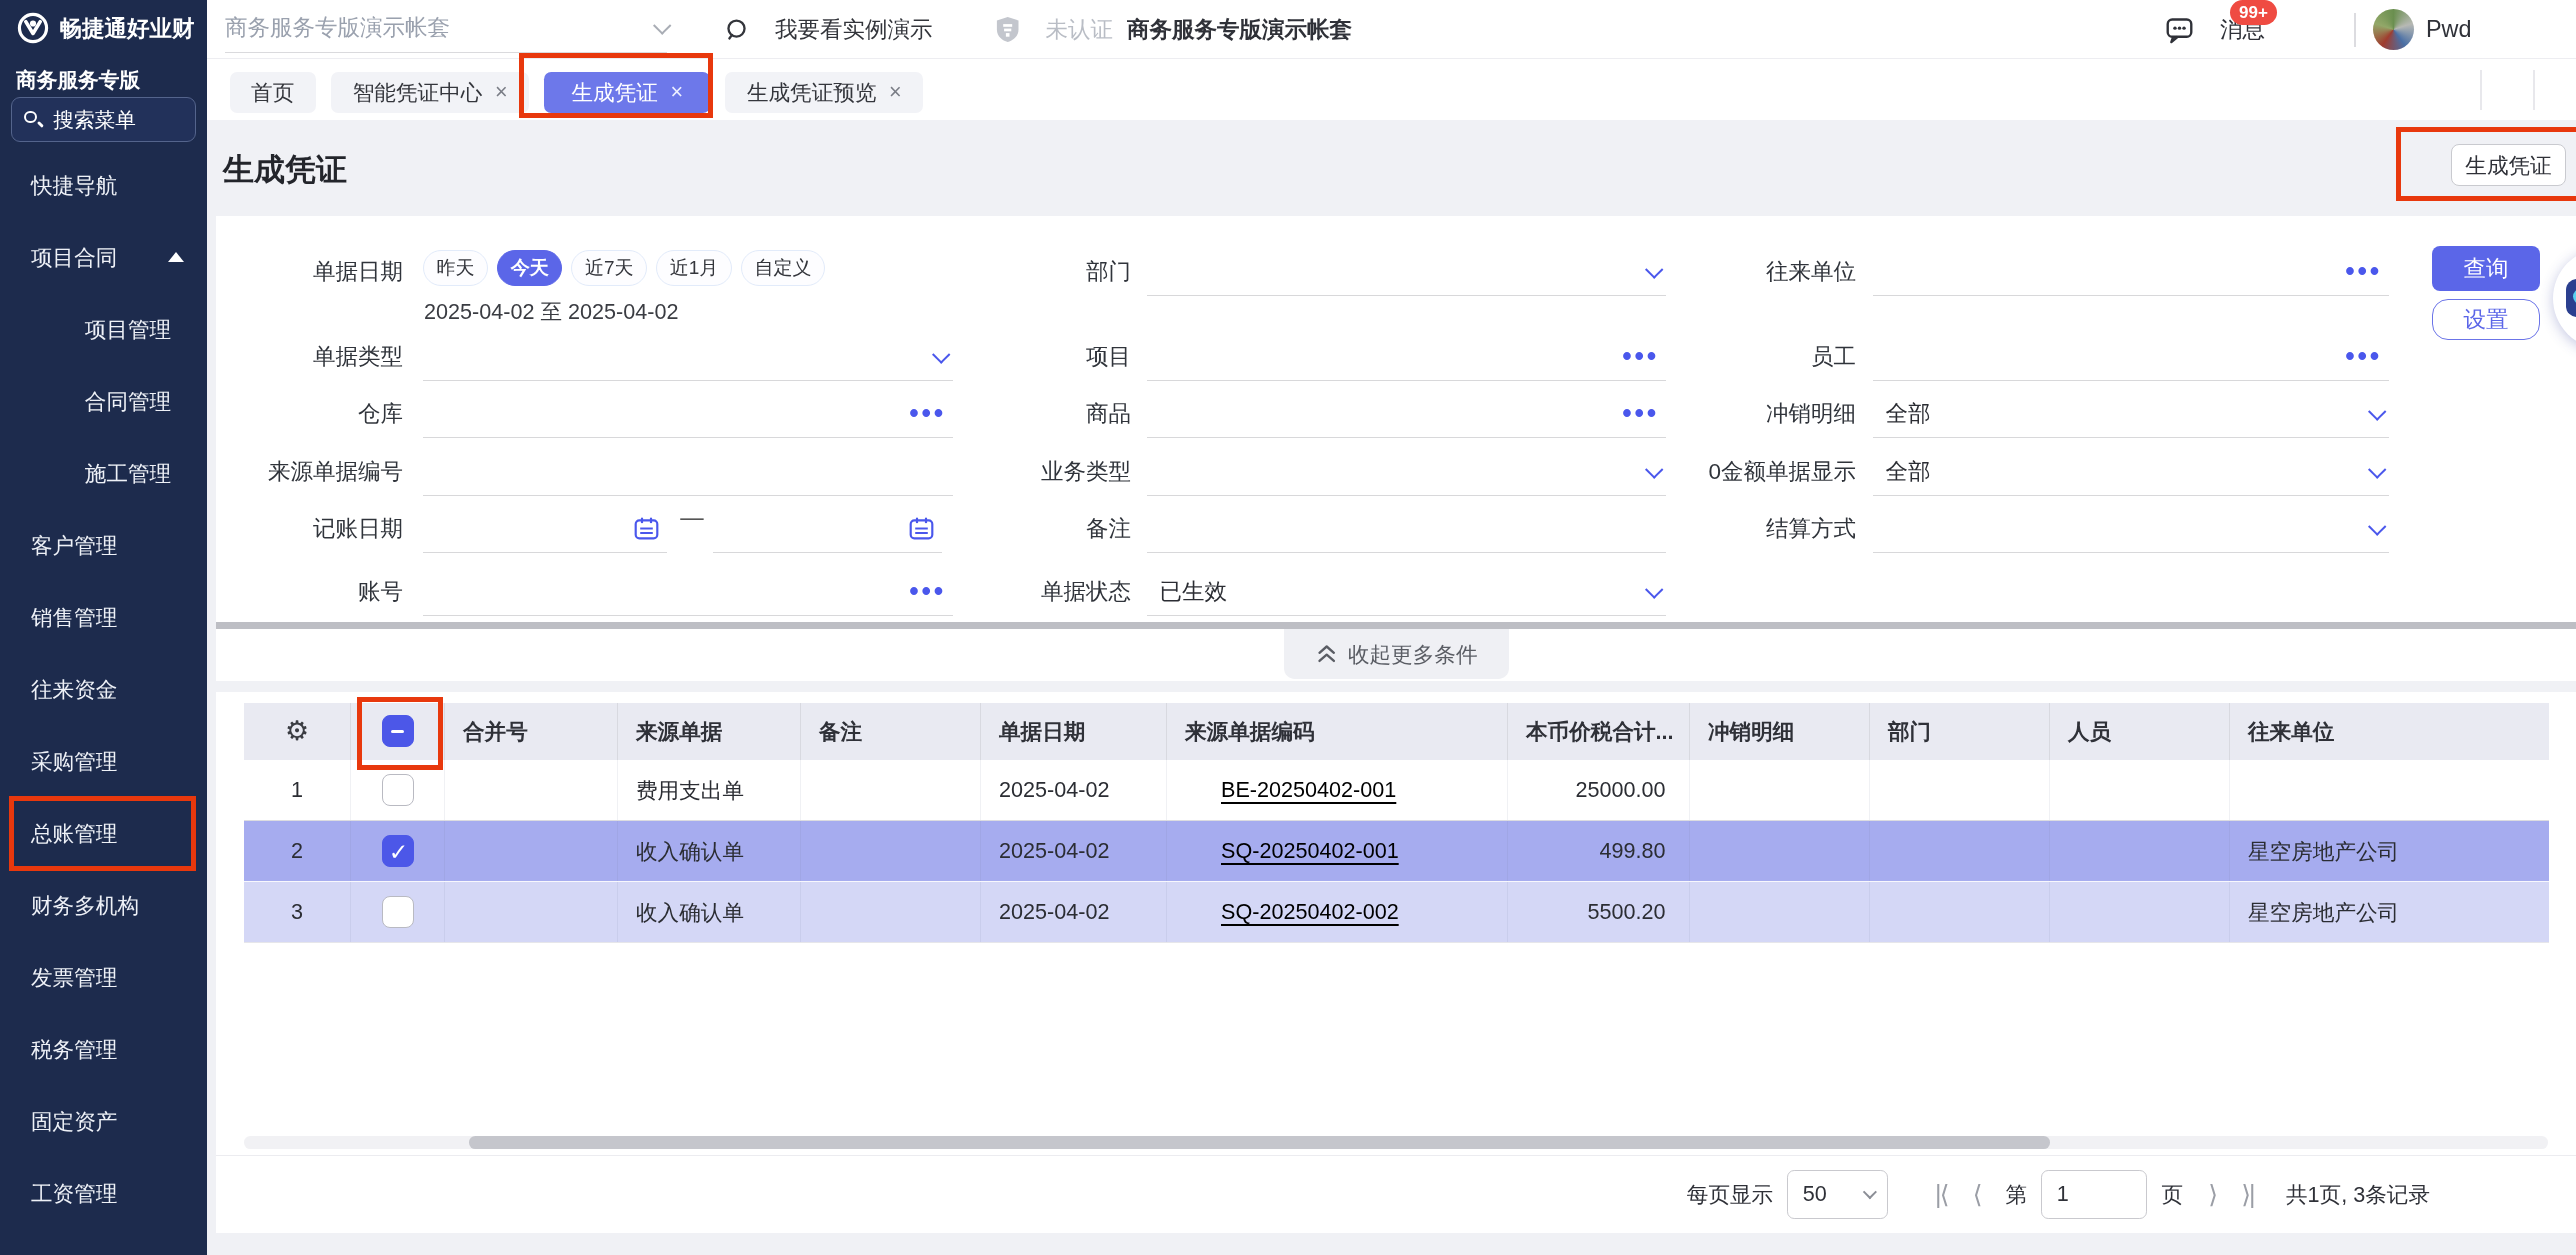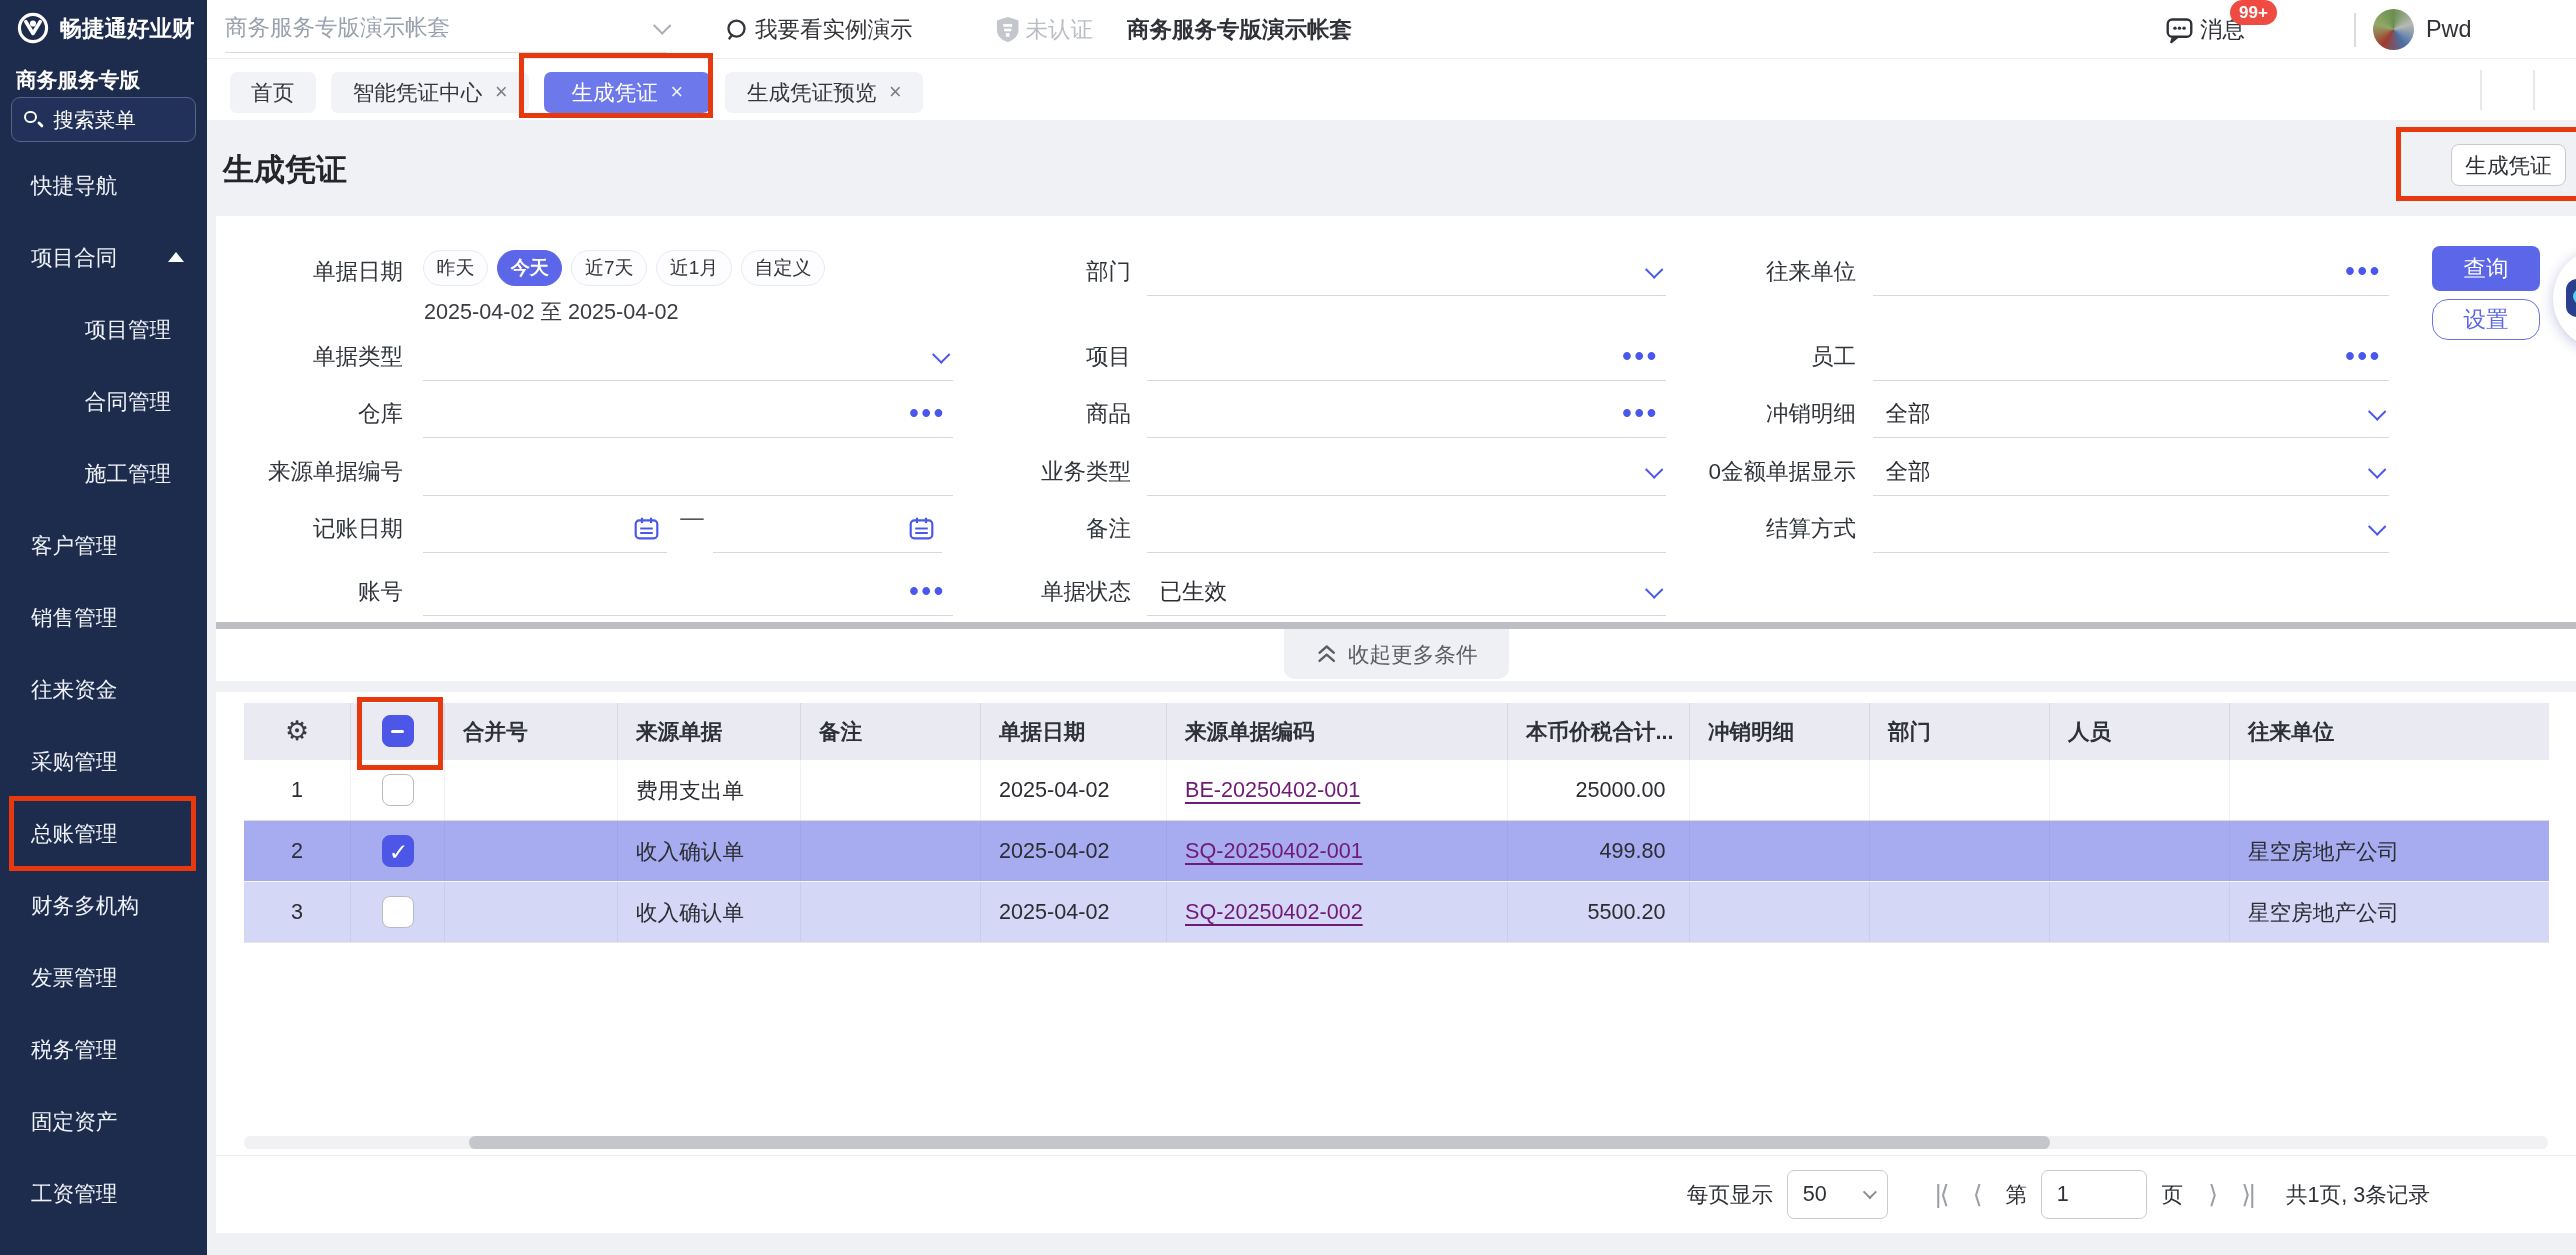--- a/index.html
+++ b/index.html
@@ -21,21 +21,21 @@
   .menu-item { height:72px; display:flex; align-items:center; padding-left:31px; font-size:21.6px; color:#eef1f7; cursor:pointer; }
   .menu-item.sub { padding-left:49px;justify-content:center; }
   .menu-item .caret-up { margin-left:auto; margin-right:23.4px; width:0; height:0; border-left:8px solid transparent; border-right:8px solid transparent; border-bottom:10px solid #fff; }
 
   
   .topbar { position:absolute; left:207px; top:0; right:0; height:59px; background:#fff; border-bottom:0.9px solid #ededf1; z-index:4; }
   .acct-select { position:absolute; left:18px; top:3.6px; width:442px; height:49px; display:flex; align-items:center; border-bottom:1.8px solid #dadadd; color:#9aa1ae; font-size:22.5px; }
   .acct-select .chev { margin-left:auto; }
   .chev { width:12.6px; height:12.6px; border-right:2.7px solid #a9adb5; border-bottom:2.7px solid #a9adb5; transform:rotate(45deg) translateY(-2.7px); }
   .chev.blue { border-color:#4a57ec; }
-  .tb-group { position:absolute; top:0; height:59px; display:flex; align-items:center; gap:6px; }
+  .tb-group { position:absolute; top:0; height:59px; display:flex; align-items:center; gap:26px; }
   .tb-demo { left:517px; color:#33353b; font-size:22.5px; }
   .tb-cert { left:789px; color:#b9bdc5; font-size:22.5px; }
   .tb-acct-name { left:920px; color:#2f3138; font-size:22.5px; font-weight:600; }
   .tb-msg { left:1958px; color:#2f3138; font-size:22.5px; }
   .badge { position:absolute; left:2023px; top:0px; height:25px; border-radius:12.6px; background:#ef4b42; color:#fff; font-size:17px; font-weight:700; display:flex; align-items:center; padding:0 9px; z-index:6; }
   .tb-divider { position:absolute; left:2147px; top:12.6px; width:1.8px; height:34px; background:#dcdce0; }
   .avatar { position:absolute; left:2166px; top:9px; width:41px; height:41px; border-radius:50%; background:conic-gradient(#6a8f4f,#b7b9b4,#4a6fa5,#a03c2e,#93a869,#6a8f4f); }
   .tb-user { position:absolute; left:2219px; top:0; height:59px; display:flex; align-items:center; font-size:23.4px; color:#2f3138; }
 
   
@@ -79,21 +79,21 @@
   .thead > div:last-child { border-right:none; }
   .thead .cc { justify-content:center; padding-left:0; }
   .trow { height:61px; }
   .trow > div { display:flex; align-items:center; padding-left:18px; font-size:21.6px; color:#2b2d33; border-right:1.8px solid rgba(110,115,150,0.10); overflow:hidden; white-space:nowrap; }
   .trow > div:last-child { border-right:none; }
   .trow .cc { justify-content:center; padding-left:0; }
   .trow .num { justify-content:flex-end; padding-right:23.4px; }
   .r1 { top:68px; background:#fff; border-bottom:1.8px solid #dcdce0; }
   .r2 { top:129px; background:#a6acef; border-bottom:1.8px solid #f7f7fd; }
   .r3 { top:190px; background:#d4d7f6; border-bottom:1.8px solid #e6e6ea; }
-  .link { text-decoration:underline; text-underline-offset:4.5px; color:#701a75; cursor:pointer; }
+  .link { text-decoration:underline; text-underline-offset:4.5px; color:#000000; cursor:pointer;margin-left:36px; }
   .cb { width:32px; height:32px; border-radius:8px; border:1.8px solid #b9bac2; background:#fff; position:relative; cursor:pointer; }
   .cb.checked { background:#4c57e8; border-color:#4c57e8; }
   .cb.checked::after { content:"✓"; position:absolute; left:6.3px; top:1.8px; color:#fff; font-size:23.4px; font-weight:700; }
   .cb.indet { background:#4c57e8; border-color:#4c57e8; }
   .cb.indet::after { content:""; position:absolute; left:8px; top:13.5px; width:13.5px; height:3.6px; border-radius:1.8px; background:#fff; }
   .gear { font-size:27px; color:#3a3c42; cursor:pointer; }
 
   .hscroll-track { position:absolute; left:28px; right:28px; top:444px; height:12.6px; border-radius:6.3px; background:#f1f1f4; }
   .hscroll-thumb { position:absolute; left:225px; top:0; width:1581px; height:12.6px; border-radius:6.3px; background:#c5c6cc; cursor:pointer; }
 

